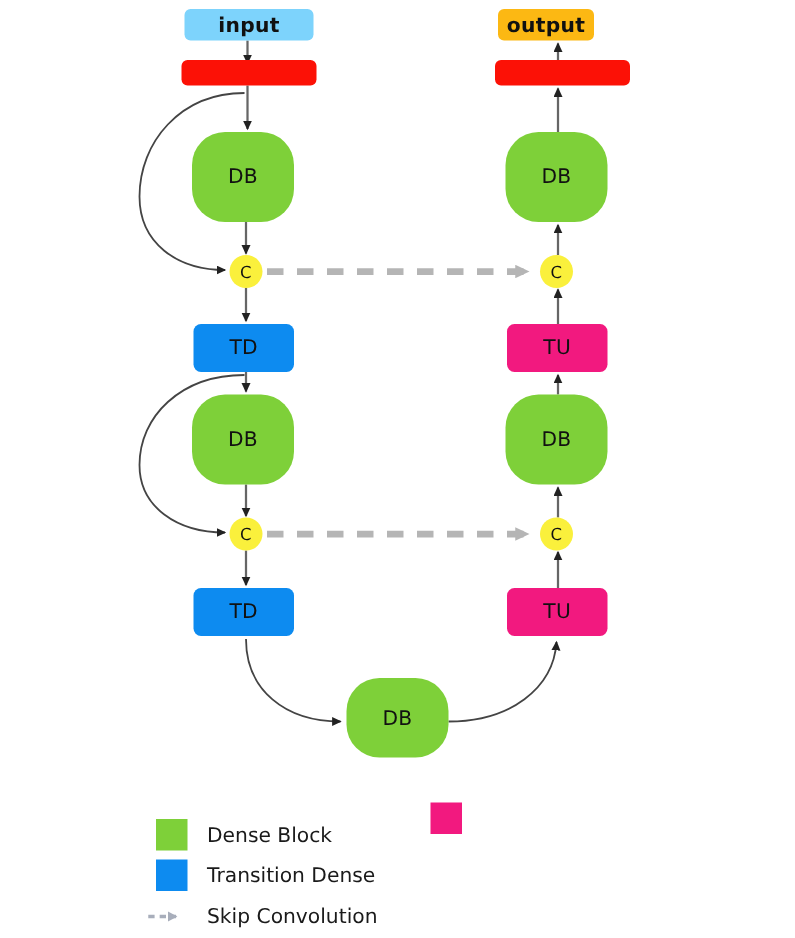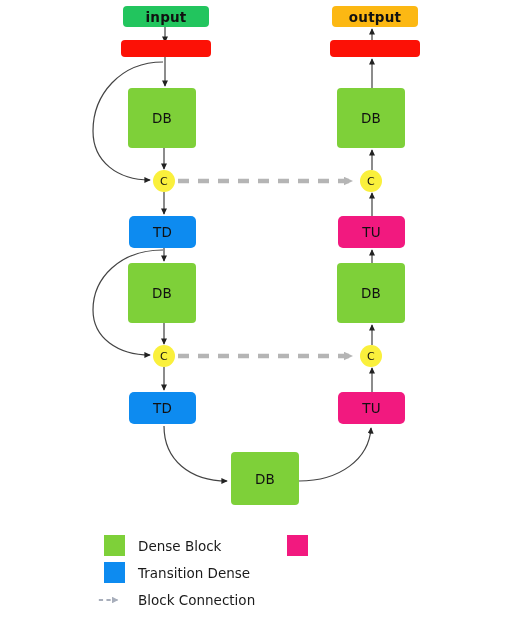--- a/index.html
+++ b/index.html
@@ -39,21 +39,21 @@
   }
   .node-io {
     border-radius: 4px;
     font-weight: bold;
     font-size: 13.5px;
   }
   .node-conv {
     border-radius: 4px;
   }
   .node-db {
-    border-radius: 4px;
+    border-radius: 22px;
     font-size: 13.5px;
   }
   .node-trans {
     border-radius: 5px;
     font-size: 13.5px;
   }
   .node-concat {
     border-radius: 50%;
     font-size: 11px;
   }
@@ -62,21 +62,21 @@
     left: 0;
     top: 532px;
     width: 530px;
     height: 93px;
     z-index: 4;
   }
   .legend-col {
     position: absolute;
     top: 0;
   }
-  .legend-col.left  { left: 104px; }
+  .legend-col.left  { left: 104px; margin-top: 11px; }
   .legend-col.right { left: 287px; }
   .legend-row {
     display: flex;
     align-items: center;
     height: 27px;
   }
   .legend-swatch {
     width: 21px;
     height: 21px;
     flex: 0 0 21px;
@@ -138,21 +138,21 @@
       <path d="M164,426 C164,460 190,481 227,481"></path>
       <path d="M299,481 C340,481 369,459 371,428"></path>
     </g>
 
     <g stroke="#b5b5b5" stroke-width="4.5" fill="none" stroke-dasharray="11,9" marker-end="url(#arrowGray)">
       <line x1="178" y1="181" x2="352" y2="181"></line>
       <line x1="178" y1="356" x2="352" y2="356"></line>
     </g>
   </svg>
 
-  <div class="node node-io" style="left:123px; top:6px; width:86px; height:21px; background:#22c55e;">
+  <div class="node node-io" style="left:123px; top:6px; width:86px; height:21px; background:#7dd3fc;">
     <span>input</span>
   </div>
 
   <div class="node node-conv" style="left:121px; top:40px; width:90px; height:17px; background:#fc1106;">
     <span></span>
   </div>
 
   <div class="node node-db" style="left:128px; top:88px; width:68px; height:60px; background:#7ed039;">
     <span>DB</span>
   </div>
@@ -202,21 +202,21 @@
   </div>
 
   <div class="node node-db" style="left:337px; top:88px; width:68px; height:60px; background:#7ed039;">
     <span>DB</span>
   </div>
 
   <div class="node node-conv" style="left:330px; top:40px; width:90px; height:17px; background:#fc1106;">
     <span></span>
   </div>
 
-  <div class="node node-io" style="left:332px; top:6px; width:86px; height:21px; background:#fcb813;">
+  <div class="node node-io" style="left:332px; top:6px; width:64px; height:21px; background:#fcb813;">
     <span>output</span>
   </div>
 
   <div class="legend">
 
     <div class="legend-col left">
 
       <div class="legend-row">
         <span class="legend-swatch" style="background:#7ed039;"></span>
         <span class="legend-label">Dense Block</span>
@@ -231,21 +231,21 @@
         <span class="legend-swatch dash">
           <svg width="32" height="12" viewBox="0 0 32 12" style="margin-left:-6px;">
             <defs>
               <marker id="legArrow" markerWidth="8" markerHeight="8" refX="6.5" refY="4" orient="auto" markerUnits="userSpaceOnUse">
                 <path d="M0,0 L7.5,4 L0,8 z" fill="#a8aebb"></path>
               </marker>
             </defs>
             <line x1="1" y1="6" x2="23" y2="6" stroke="#a8aebb" stroke-width="2.6" stroke-dasharray="5,4" marker-end="url(#legArrow)"></line>
           </svg>
         </span>
-        <span class="legend-label">Block Connection</span>
+        <span class="legend-label">Skip Convolution</span>
       </div>
 
     </div>
 
     <div class="legend-col right">
 
 
       <div class="legend-row">
         <span class="legend-swatch" style="background:#f2197f;"></span>
       </div>

